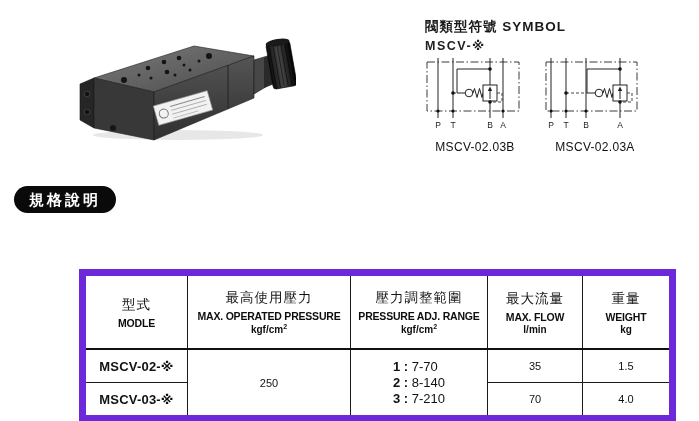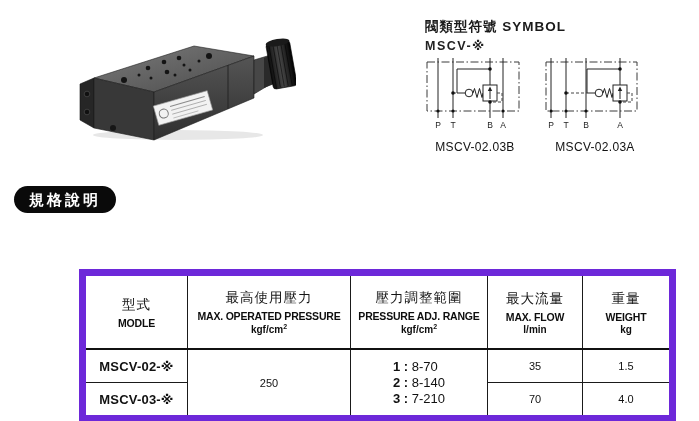--- a/index.html
+++ b/index.html
@@ -235,21 +235,21 @@
         <span class="h-unit">kg</span>
       </th>
     </tr>
   </thead>
   <tbody>
     <tr>
       <td class="model">MSCV-02-※</td>
       <td class="num" rowspan="2">250</td>
       <td rowspan="2">
         <div class="pr-block">
-          <div><span class="pr-idx">1</span><span class="pr-idx"> : </span><span>8-70</span></div>
+          <div><span class="pr-idx">1</span><span class="pr-idx"> : </span><span>7-70</span></div>
           <div><span class="pr-idx">2</span><span class="pr-idx"> : </span><span>8-140</span></div>
           <div><span class="pr-idx">3</span><span class="pr-idx"> : </span><span>7-210</span></div>
         </div>
       </td>
       <td class="num">35</td>
       <td class="num">1.5</td>
     </tr>
     <tr>
       <td class="model">MSCV-03-※</td>
       <td class="num">70</td>

